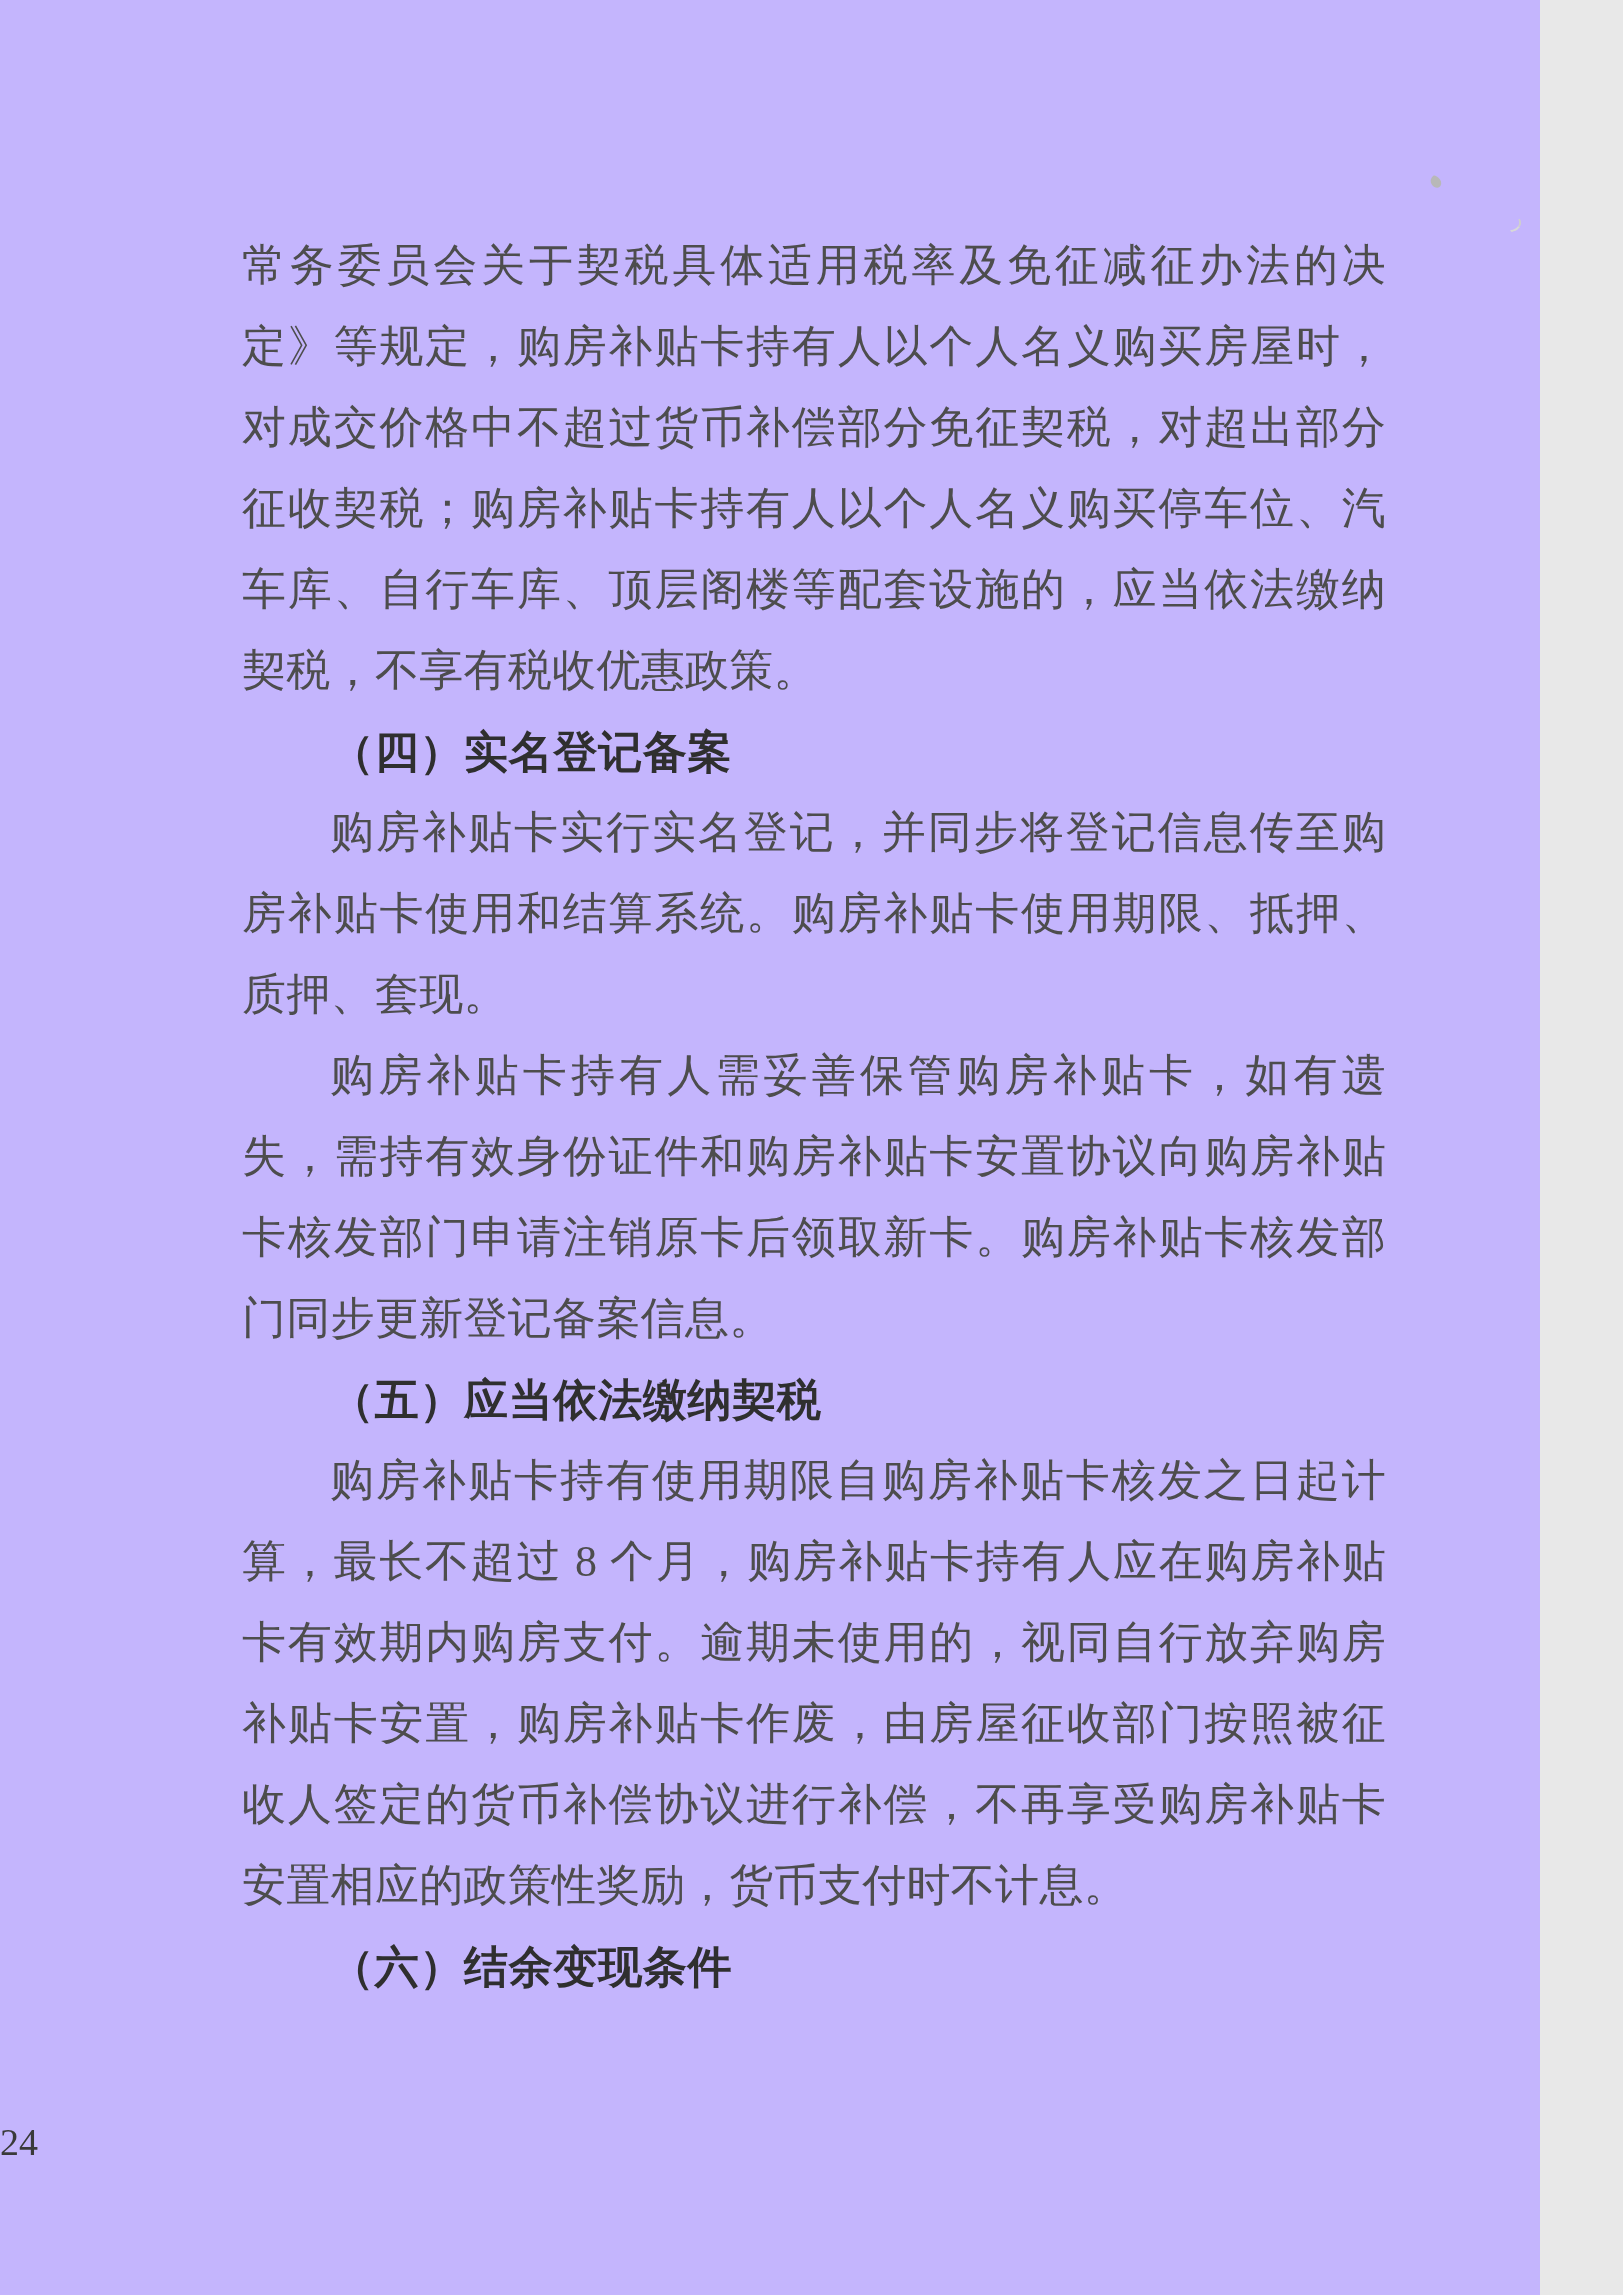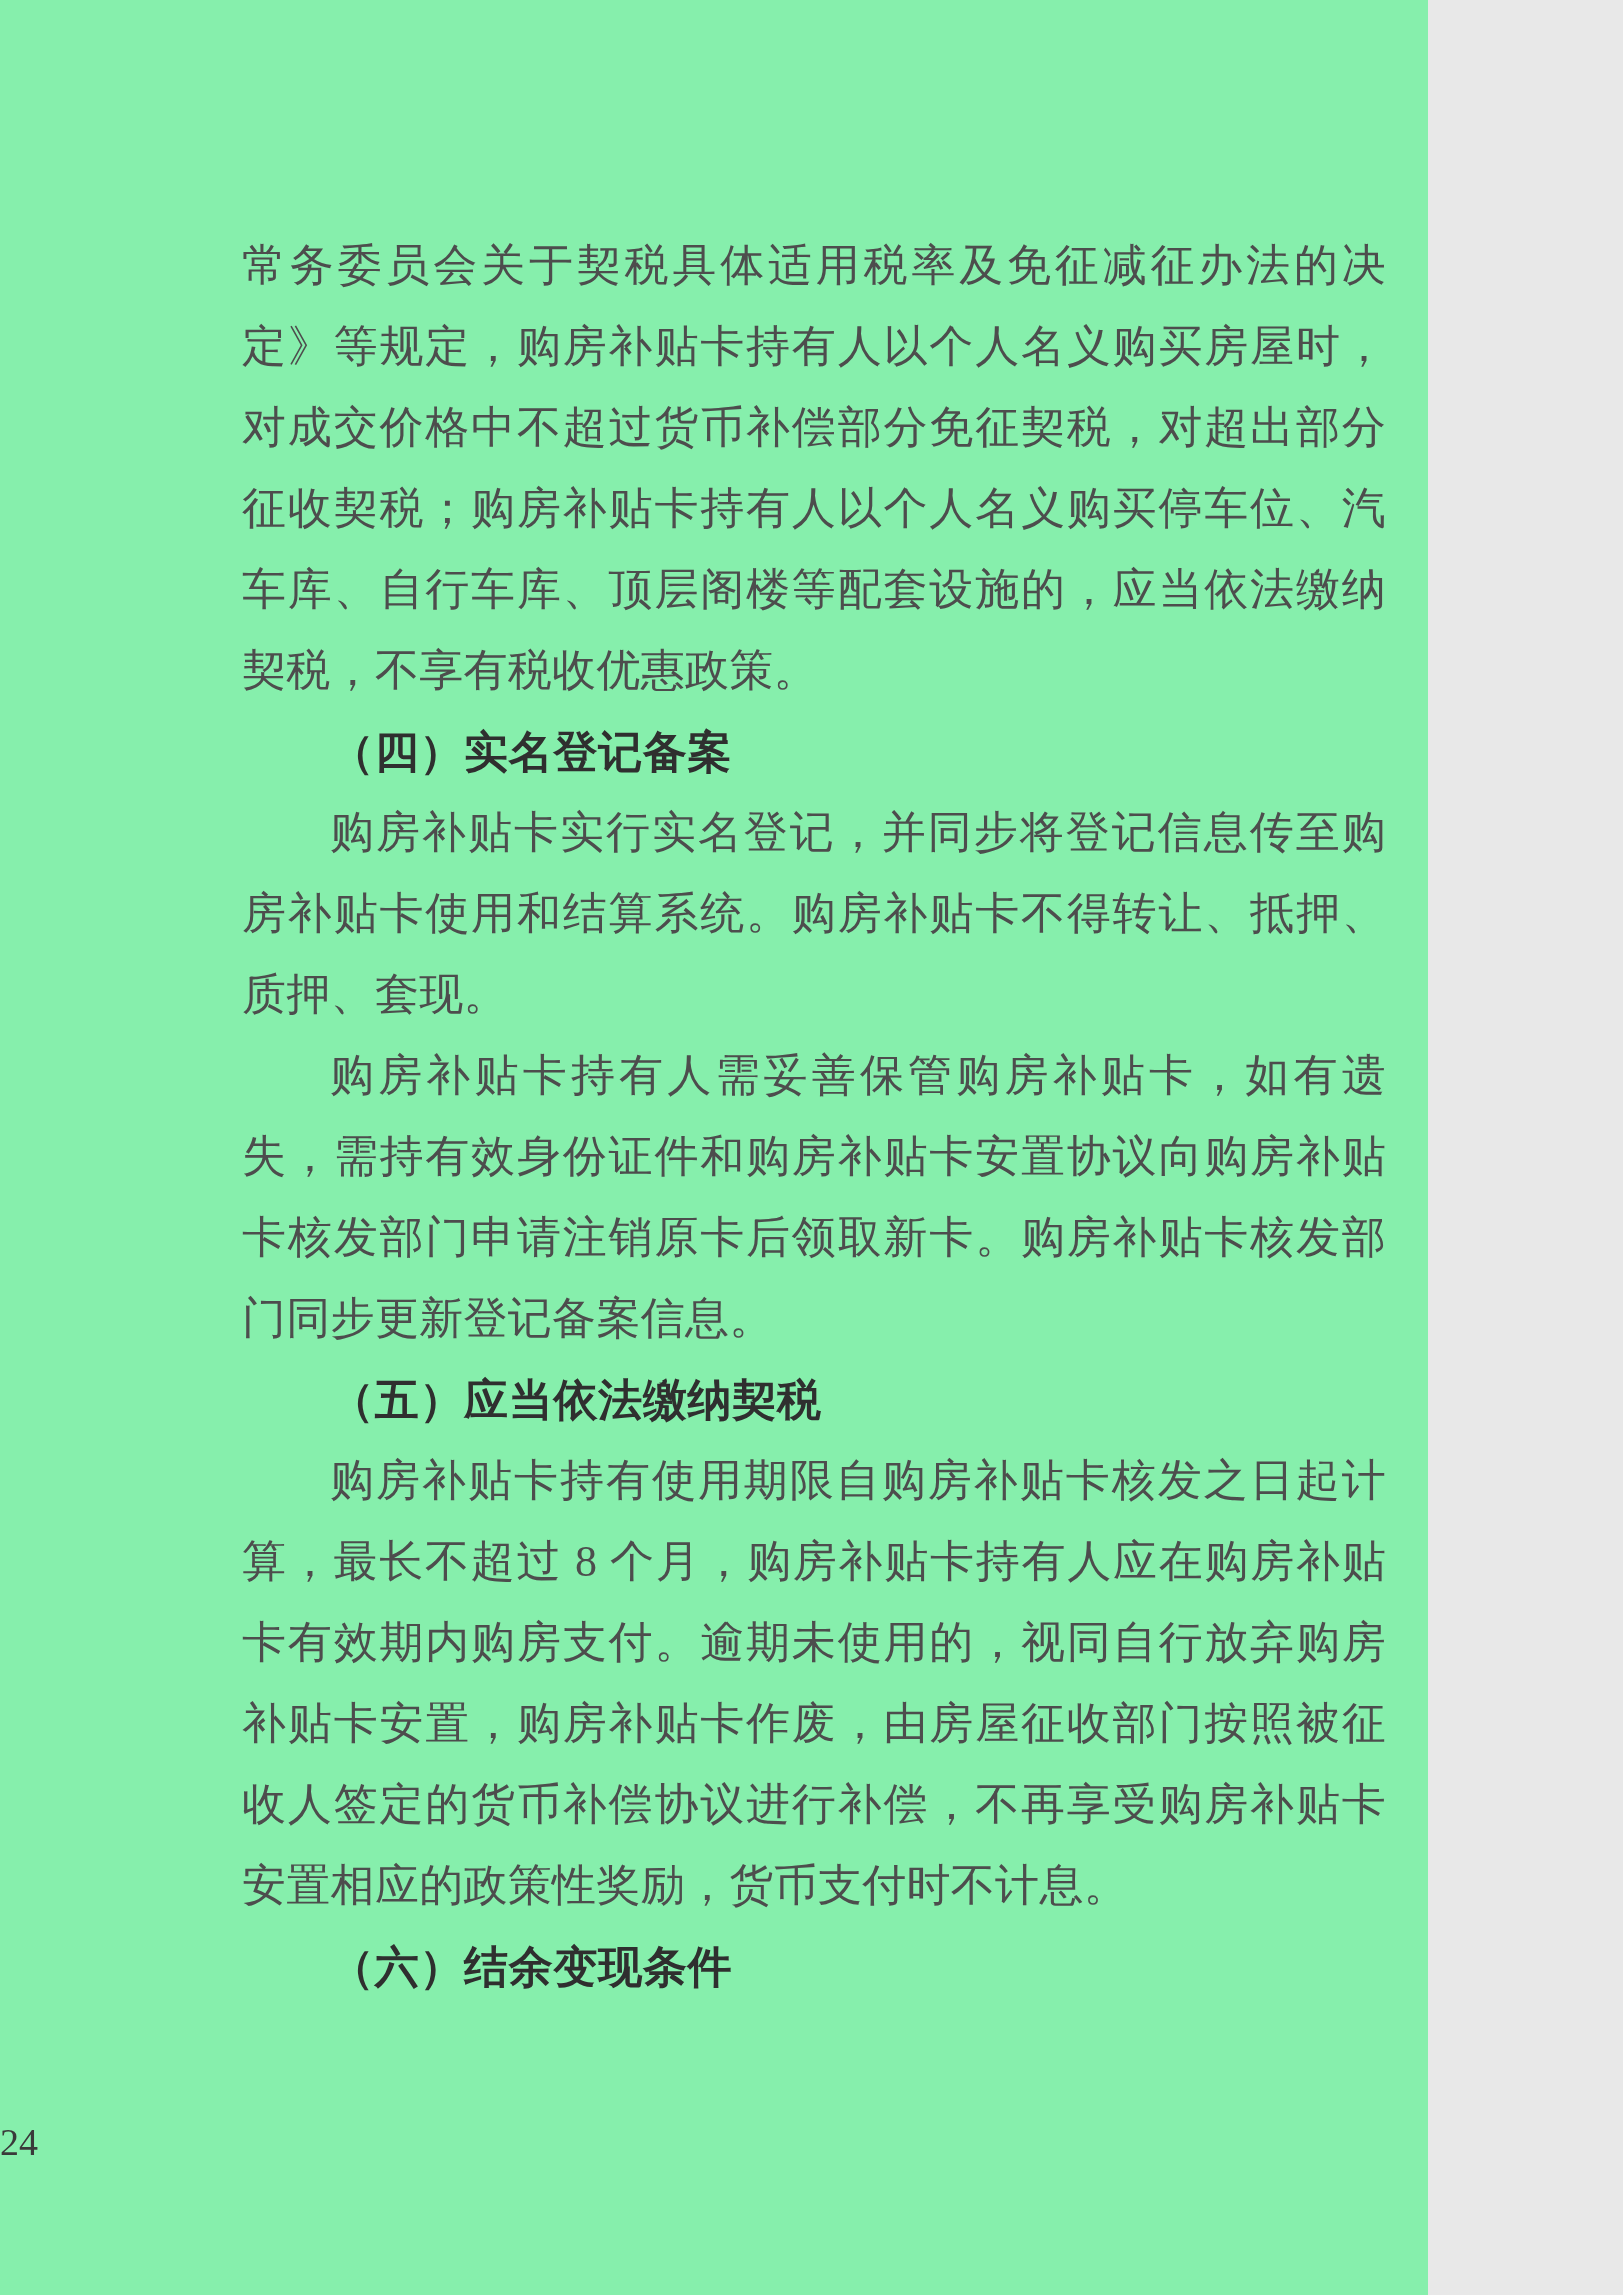--- a/index.html
+++ b/index.html
@@ -2,23 +2,23 @@
 <html style="font-size:10.5px"><head>
 <meta charset="utf-8">
 <style>
   html, body {
     margin: 0;
     padding: 0;
     background: #e8e8e8;
   }
   .page {
     position: relative;
-    width: 1428px;
+    width: 1540px;
     height: 2295px;
-    background: #86efac;
+    background: #c4b5fd;
     overflow: hidden;
     font-family: "Liberation Serif", serif;
   }
   .text-block {
     position: absolute;
     left: 242px;
     top: 225px;
     width: 1144px;
   }
   .body-para {
@@ -97,21 +97,21 @@
 
 <div class="page">
 
   <div class="text-block">
 
     <p class="body-para no-indent">常务委员会关于契税具体适用税率及免征减征办法的决定》等规定，购房补贴卡持有人以个人名义购买房屋时，对成交价格中不超过货币补偿部分免征契税，对超出部分征收契税；购房补贴卡持有人以个人名义购买停车位、汽车库、自行车库、顶层阁楼等配套设施的，应当依法缴纳契税，不享有税收优惠政策。</p>
 
 
     <h3 class="heading-kai">（四）实名登记备案</h3>
 
-    <p class="body-para indent2">购房补贴卡实行实名登记，并同步将登记信息传至购房补贴卡使用和结算系统。购房补贴卡不得转让、抵押、质押、套现。</p>
+    <p class="body-para indent2">购房补贴卡实行实名登记，并同步将登记信息传至购房补贴卡使用和结算系统。购房补贴卡使用期限、抵押、质押、套现。</p>
 
     <p class="body-para indent2">购房补贴卡持有人需妥善保管购房补贴卡，如有遗失，需持有效身份证件和购房补贴卡安置协议向购房补贴卡核发部门申请注销原卡后领取新卡。购房补贴卡核发部门同步更新登记备案信息。</p>
 
     <h3 class="heading-kai">（五）应当依法缴纳契税</h3>
 
     <p class="body-para indent2">购房补贴卡持有使用期限自购房补贴卡核发之日起计算，最长不超过 8 个月，购房补贴卡持有人应在购房补贴卡有效期内购房支付。逾期未使用的，视同自行放弃购房补贴卡安置，购房补贴卡作废，由房屋征收部门按照被征收人签定的货币补偿协议进行补偿，不再享受购房补贴卡安置相应的政策性奖励，货币支付时不计息。</p>
 
     <h3 class="heading-kai">（六）结余变现条件</h3>
 
   </div>

